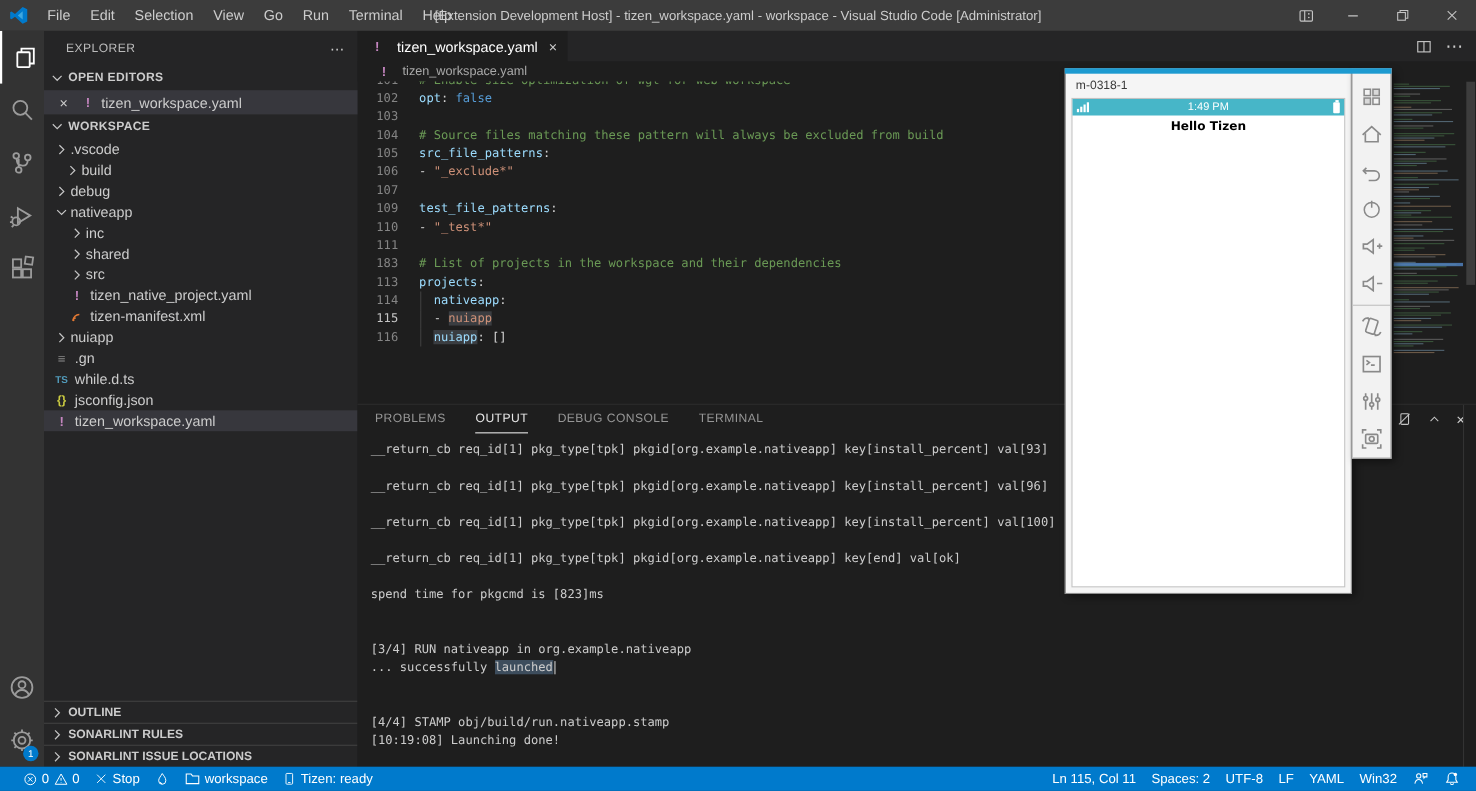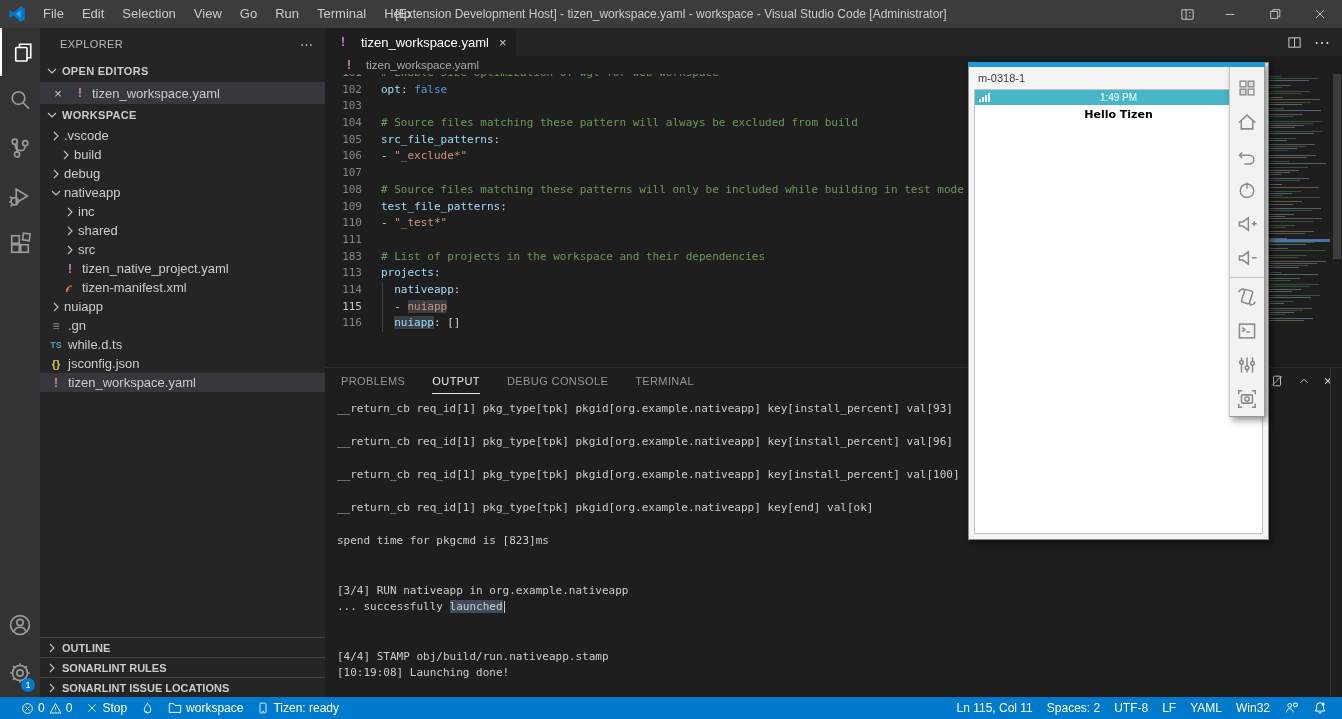--- a/index.html
+++ b/index.html
@@ -100,21 +100,21 @@
     font-size:11px; line-height:16.5px; color:#cccccc; }
   .out-line { white-space:pre; height:16.5px; }
   .out-sel { background:#3d4d5d; }
   .out-cursor { display:inline-block; width:1px; height:12px; background:#cccccc;
     vertical-align:middle; margin-left:1px; }
   #panel-vline { position:absolute; top:0; bottom:0; right:11px; border-left:1px solid #333; }
 
   
   #emulator { position:absolute; left:968px; top:62px; width:297px; z-index:30; }
   #emu-topstrip { position:absolute; left:0; top:0; width:297px; height:5px; z-index:3; }
-  #emu-device { position:absolute; left:0; top:0; width:301px; height:478px;
+  #emu-device { position:absolute; left:0; top:0; width:261px; height:478px;
     background:#f5f5f5; border:1px solid #8e8e8e;
     box-shadow:3px 3px 7px rgba(0,0,0,.45); }
   #emu-title { position:absolute; left:9px; top:9px; font-size:11px; color:#3a3a3a; }
   #emu-screen { position:absolute; left:5px; top:26px; right:5px; bottom:5px;
     background:#ffffff; border:1px solid #c2c2c2; }
   #emu-statusbar { height:15px; display:flex; align-items:center; position:relative; }
   #emu-time { position:absolute; left:0; right:0; text-align:center; color:#ffffff;
     font-size:10px; }
   #emu-signal { margin-left:4px; display:flex; align-items:flex-end; gap:1px; height:9px; }
   #emu-signal i { display:block; width:2px; background:#ffffff; }
@@ -444,24 +444,20 @@
           </div>
           <div class="code-row">
             <span class="gutter">106</span>
             <span class="code-text"><span class="c-pln">- </span><span class="c-str">"_exclude*"</span></span>
           </div>
           <div class="code-row">
             <span class="gutter">107</span>
             <span class="code-text"></span>
           </div>
           <div class="code-row">
-            <span class="gutter">108</span>
-            <span class="code-text"><span class="c-com"># Source files matching these patterns will only be included while building in test mode</span></span>
-          </div>
-          <div class="code-row">
             <span class="gutter">109</span>
             <span class="code-text"><span class="c-key">test_file_patterns</span><span class="c-pln">:</span></span>
           </div>
           <div class="code-row">
             <span class="gutter">110</span>
             <span class="code-text"><span class="c-pln">- </span><span class="c-str">"_test*"</span></span>
           </div>
           <div class="code-row">
             <span class="gutter">111</span>
             <span class="code-text"></span>

